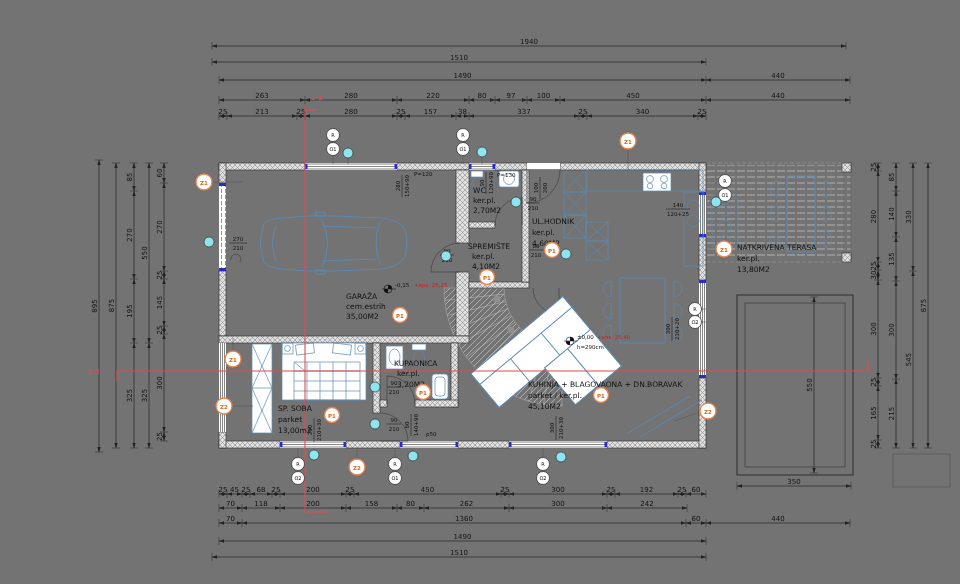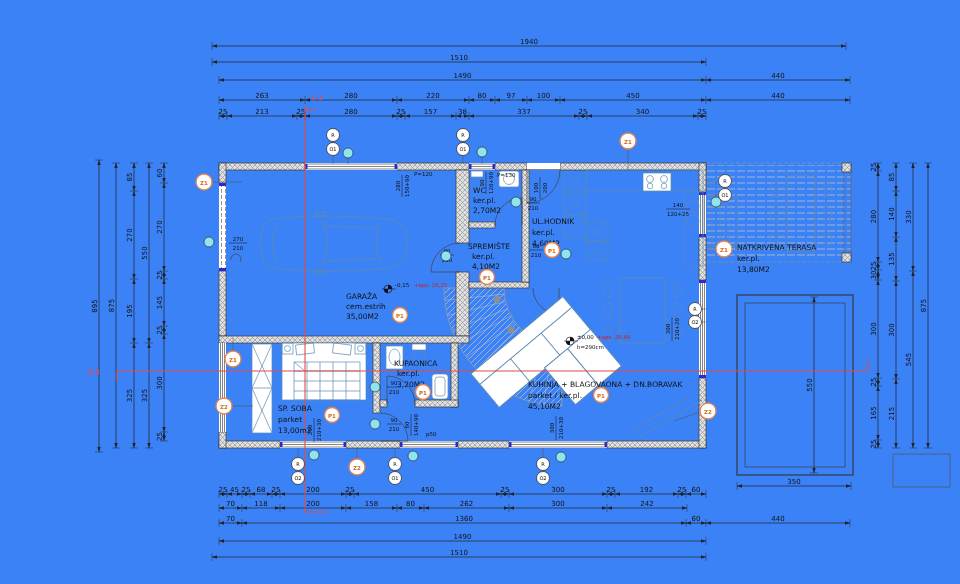--- a/index.html
+++ b/index.html
@@ -1,16 +1,16 @@
 <!DOCTYPE html>
 <html><head>
 <meta charset="utf-8">
 <style>
   html,body{margin:0;padding:0;background:#fff}
-  #stage{position:relative;width:960px;height:584px;background:#3b82f6;overflow:hidden}
+  #stage{position:relative;width:960px;height:584px;background:#737373;overflow:hidden}
   svg{display:block}
   svg text{font-family:"DejaVu Sans","Liberation Sans",sans-serif}
   .dl{stroke:#222;stroke-width:.7}
   .de{stroke:#222;stroke-width:.45}
   .da{fill:#222}
   .dt{font-size:7px;fill:#111}
   .rl{font-size:7.5px;fill:#111}
   .sm{font-size:5.5px;fill:#111}
   .smr{font-size:5.5px;fill:#cc2222}
   .frl{stroke:#111;stroke-width:.5}

